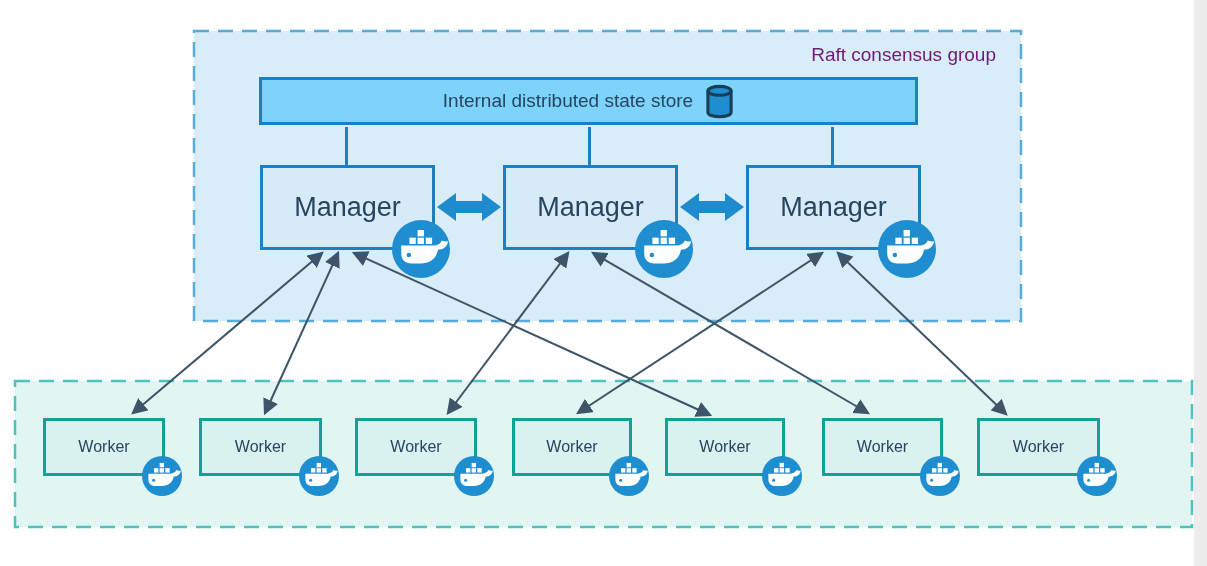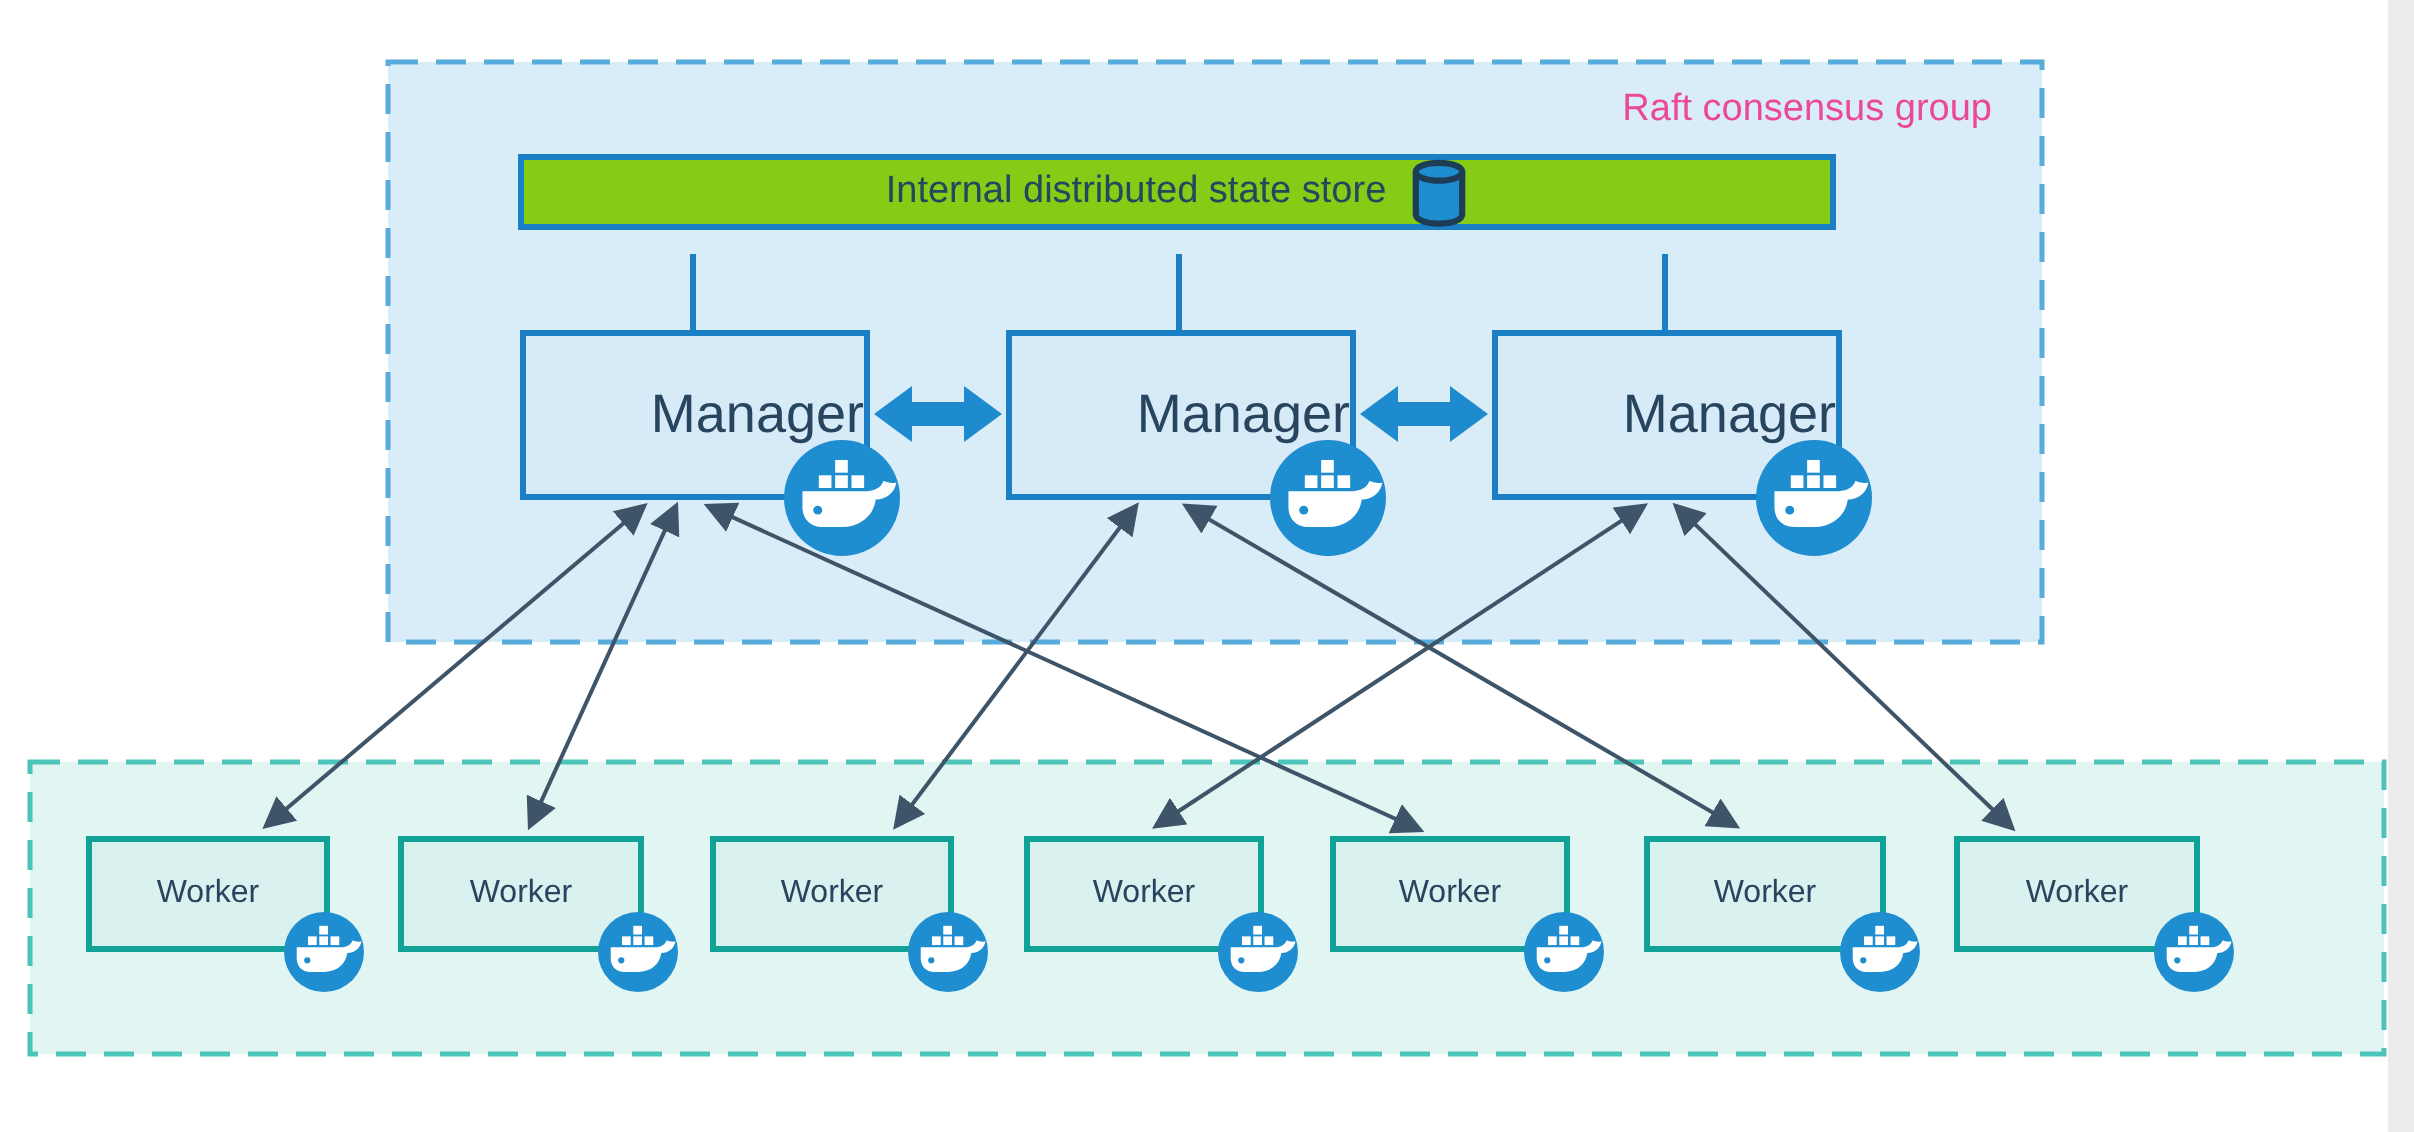--- a/index.html
+++ b/index.html
@@ -8,37 +8,37 @@
     font-family:"Liberation Sans","DejaVu Sans",sans-serif;overflow:hidden;
   }
   .stage{position:absolute;inset:0;width:1207px;height:566px;}
   .layer{position:absolute;left:0;top:0;pointer-events:none;}
   #bg-svg{z-index:1;}
   .node{
     position:absolute;display:flex;align-items:center;justify-content:center;
     box-sizing:border-box;z-index:2;color:#27455f;
   }
   .store-box{
-    left:259px;top:77px;width:659px;height:38px;
-    background:#84cc16;border:3px solid #1a7fc5;
+    left:259px;top:77px;width:659px;height:48px;
+    background:#7dd3fc;border:3px solid #1a7fc5;
     font-size:19px;gap:12px;
   }
   .connector{
     position:absolute;width:3px;height:38px;top:127px;background:#1a7fc5;z-index:2;
   }
   .manager-box{
     top:165px;width:175px;height:85px;
-    background:#d7eaf8;border:3px solid #1a7fc5;font-size:27px;justify-content:flex-end;
+    background:#d7eaf8;border:3px solid #1a7fc5;font-size:27px;
   }
   .worker-box{
     top:418px;width:123px;height:58px;
     background:#d9f2ef;border:3px solid #10a296;font-size:16px;
   }
   .group-label{
-    position:absolute;z-index:2;color:#ec4899;font-size:19px;white-space:nowrap;
+    position:absolute;z-index:2;color:#701a75;font-size:19px;white-space:nowrap;
   }
   #raft-label{top:44px;right:211px;}
   #gossip-label{top:496px;right:29px;}
   .docker-badge{position:absolute;z-index:4;}
   .docker-badge svg{display:block;}
   #arrow-svg{z-index:3;}
   .edge-strip{
     position:absolute;right:0;top:0;width:13px;height:566px;
     background:#ececec;z-index:0;
   }

